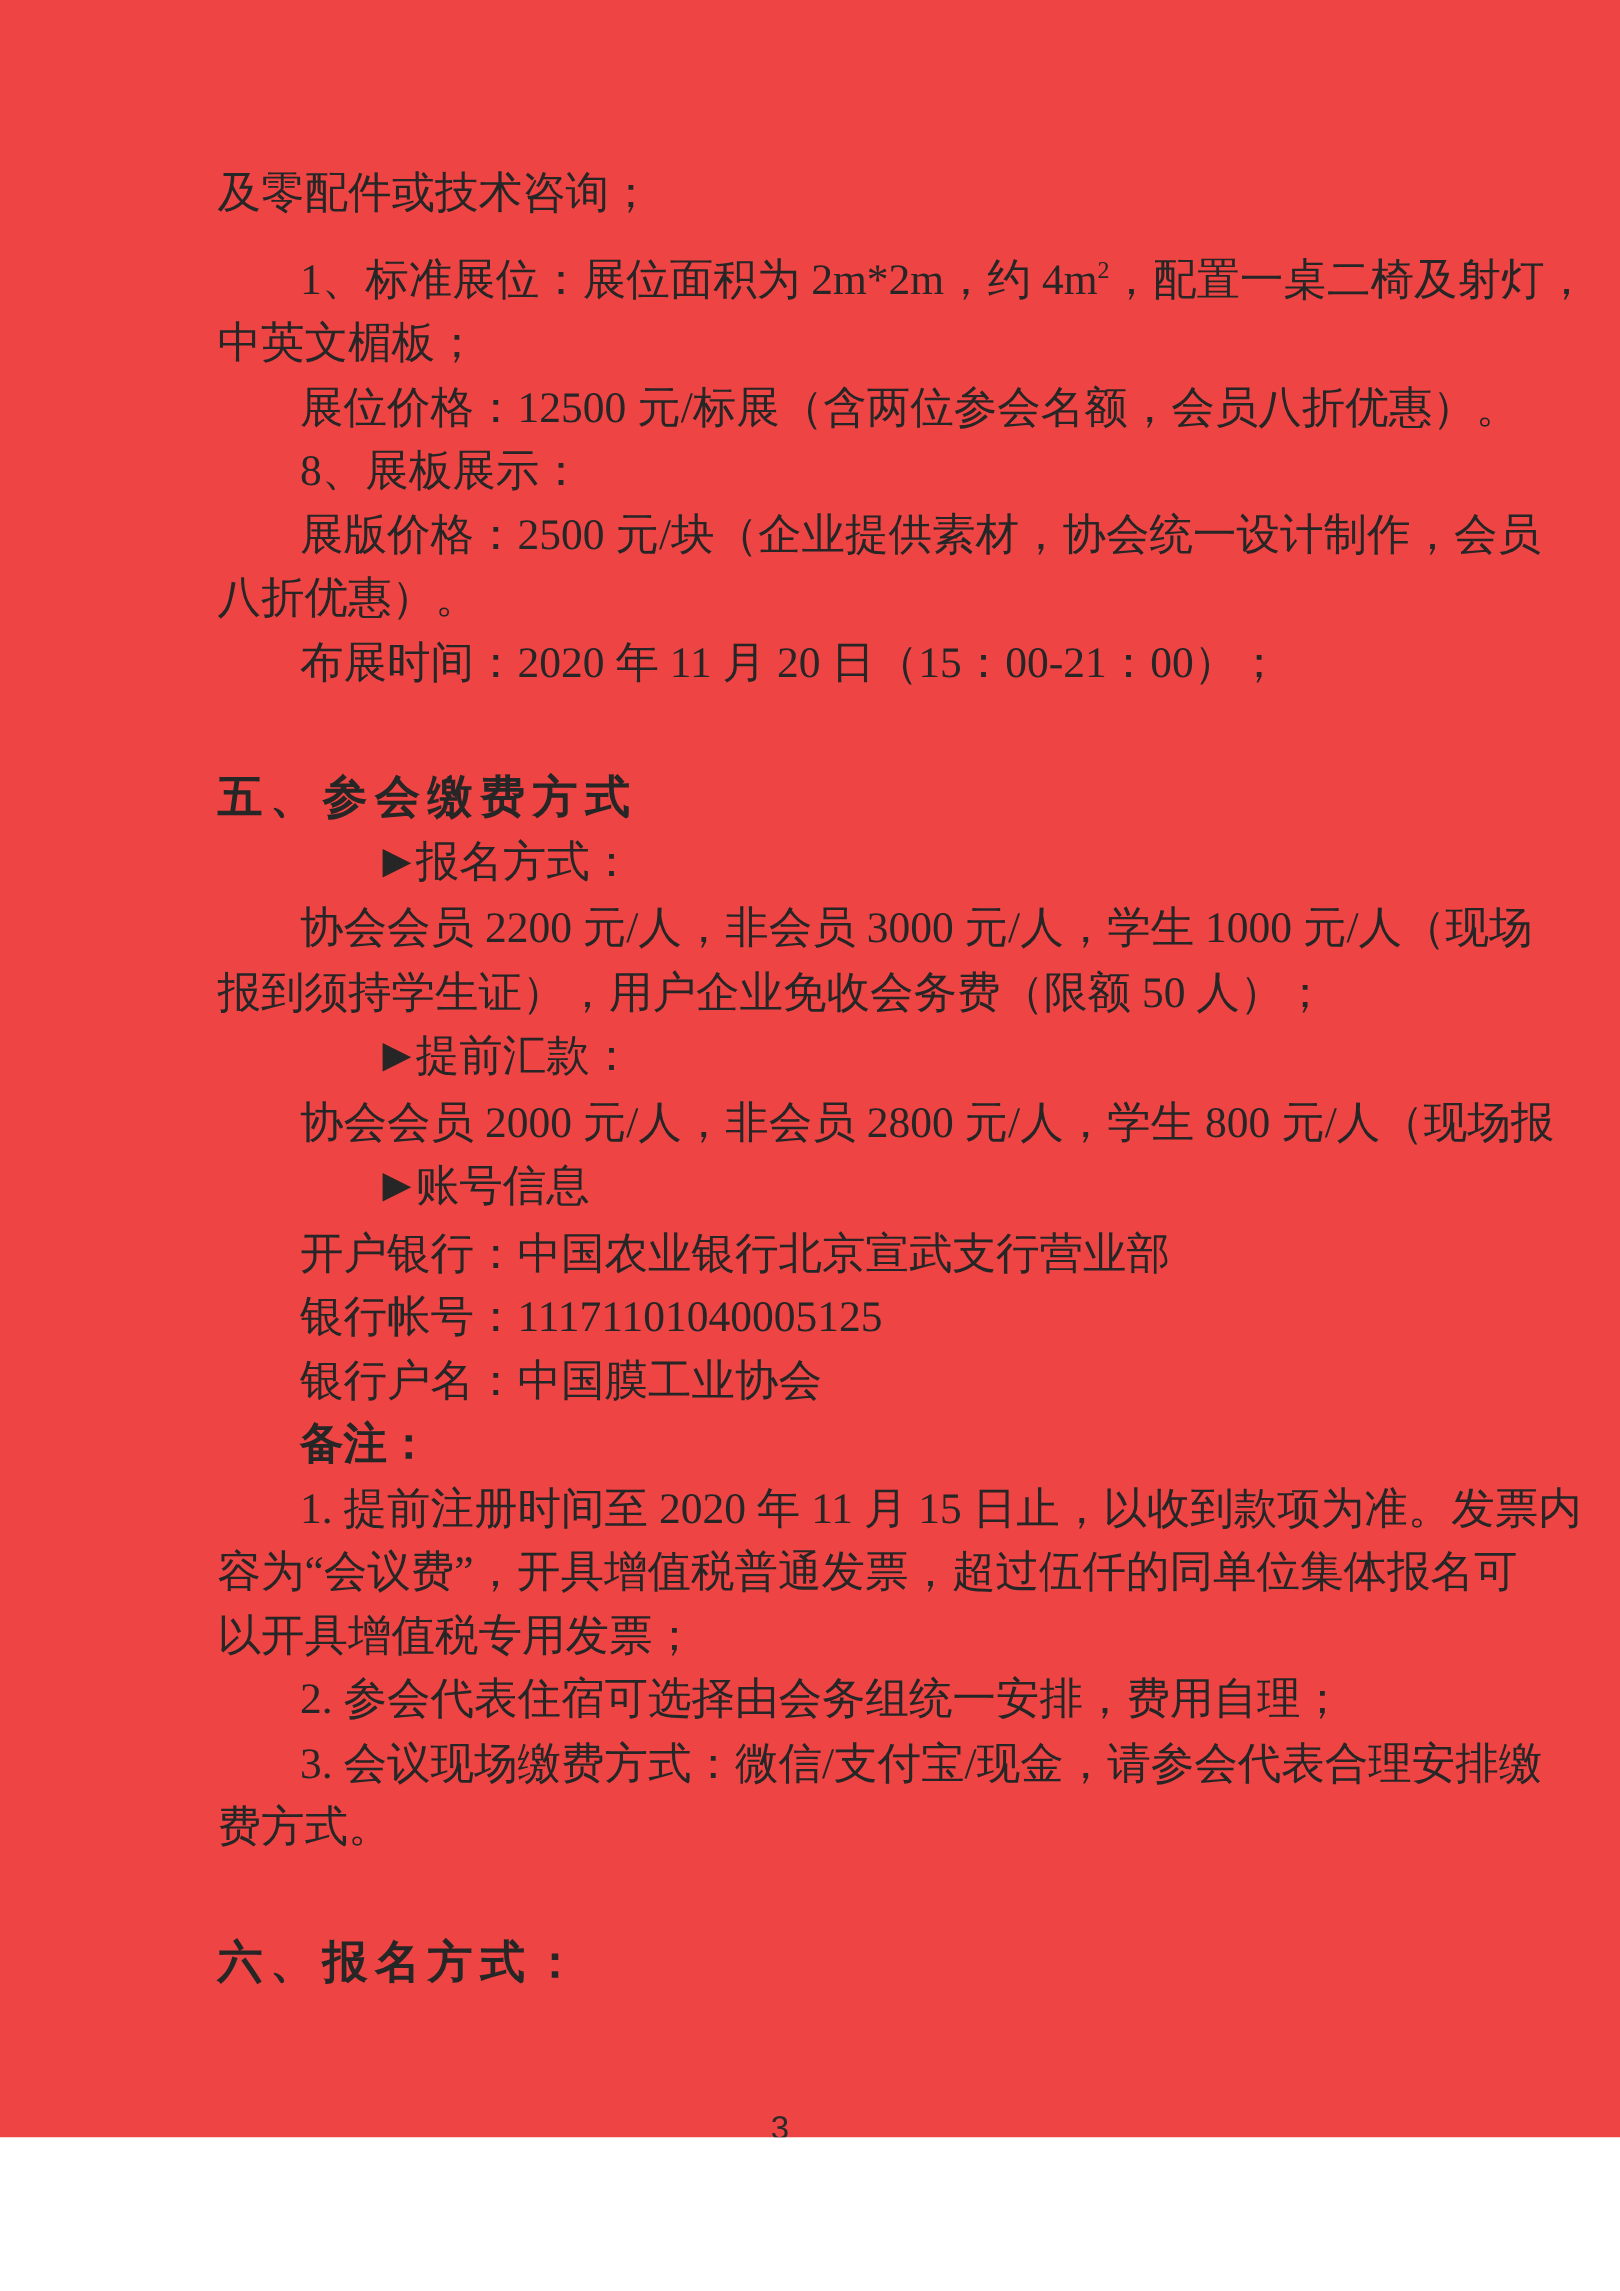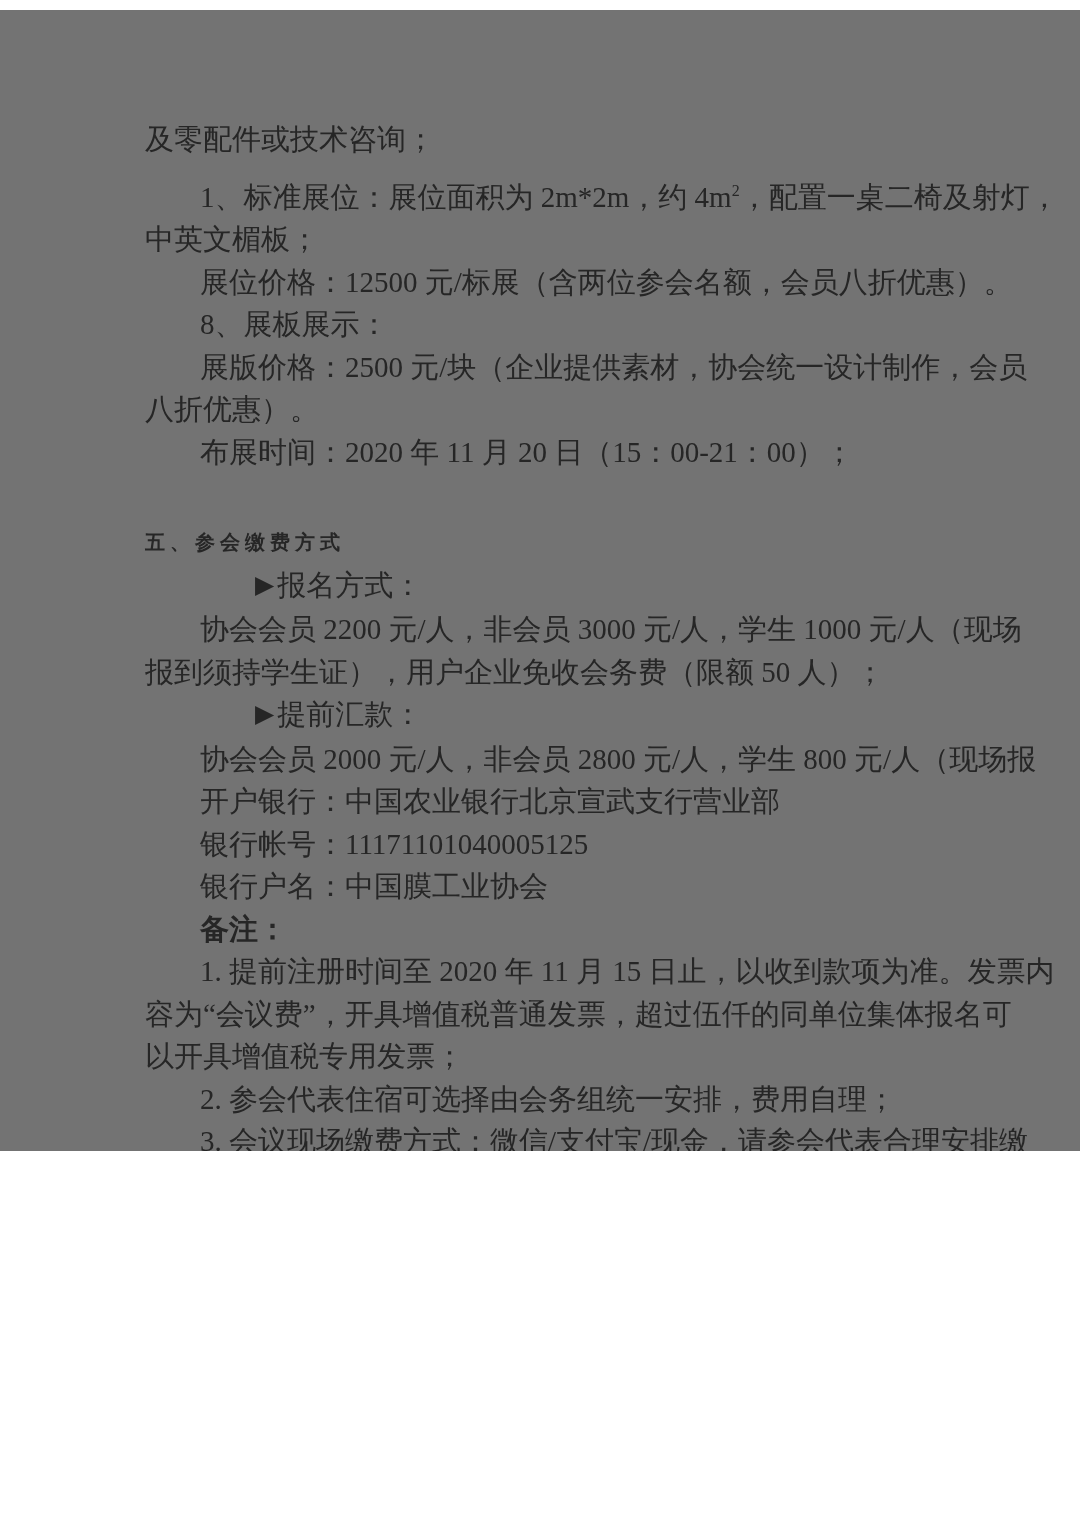--- a/index.html
+++ b/index.html
@@ -1,31 +1,31 @@
 <!DOCTYPE html>
 <html><head>
 <meta charset="utf-8">
 <style>
   * { margin:0; padding:0; box-sizing:border-box; }
   html,body { background:#ffffff; }
   .page {
     position:relative;
-    width:1080px; height:1141px;
-    margin:10px auto;
-    background:#737373;
+    width:1080px; height:1425px;
+    margin:0 auto;
+    background:#ef4444;
     overflow:hidden;
     font-family:"Liberation Serif","DejaVu Serif",serif;
     color:#262626;
   }
   .doc { padding:108px 135px 0 145px; font-size:29px; line-height:42.5px; }
   .line { white-space:nowrap; }
   .ind  { text-indent:55px; }
   .booth { margin-top:15px; }
   .heading {
-    font-size:20px; font-weight:bold;
+    font-size:30px; font-weight:bold;
     letter-spacing:5px; line-height:42.5px;
     margin-top:48px; white-space:nowrap;
   }
   .bold { font-weight:bold; }
   sup.sq { font-size:16px; vertical-align:super; line-height:0; }
   .bullet {
     display:inline-block; font-size:25px;
     margin-right:3px; transform:translateY(-2px);
   }
   .pagenum {
@@ -63,20 +63,21 @@
 
     <h2 class="heading">五、参会缴费方式</h2>
 
     <p class="line ind"><span class="bullet">▶</span><span>报名方式：</span></p>
     <p class="line ind">协会会员 2200 元/人，非会员 3000 元/人，学生 1000 元/人（现场</p>
     <p class="line">报到须持学生证），用户企业免收会务费（限额 50 人）；</p>
 
     <p class="line ind"><span class="bullet">▶</span><span>提前汇款：</span></p>
     <p class="line ind">协会会员 2000 元/人，非会员 2800 元/人，学生 800 元/人（现场报</p>
 
+    <p class="line ind"><span class="bullet">▶</span><span>账号信息</span></p>
     <p class="line ind">开户银行：中国农业银行北京宣武支行营业部</p>
     <p class="line ind">银行帐号：11171101040005125</p>
     <p class="line ind">银行户名：中国膜工业协会</p>
 
     <p class="line ind bold">备注：</p>
     <p class="line ind">1. 提前注册时间至 2020 年 11 月 15 日止，以收到款项为准。发票内</p>
     <p class="line">容为“会议费”，开具增值税普通发票，超过伍仟的同单位集体报名可</p>
     <p class="line">以开具增值税专用发票；</p>
     <p class="line ind">2. 参会代表住宿可选择由会务组统一安排，费用自理；</p>
     <p class="line ind">3. 会议现场缴费方式：微信/支付宝/现金，请参会代表合理安排缴</p>

